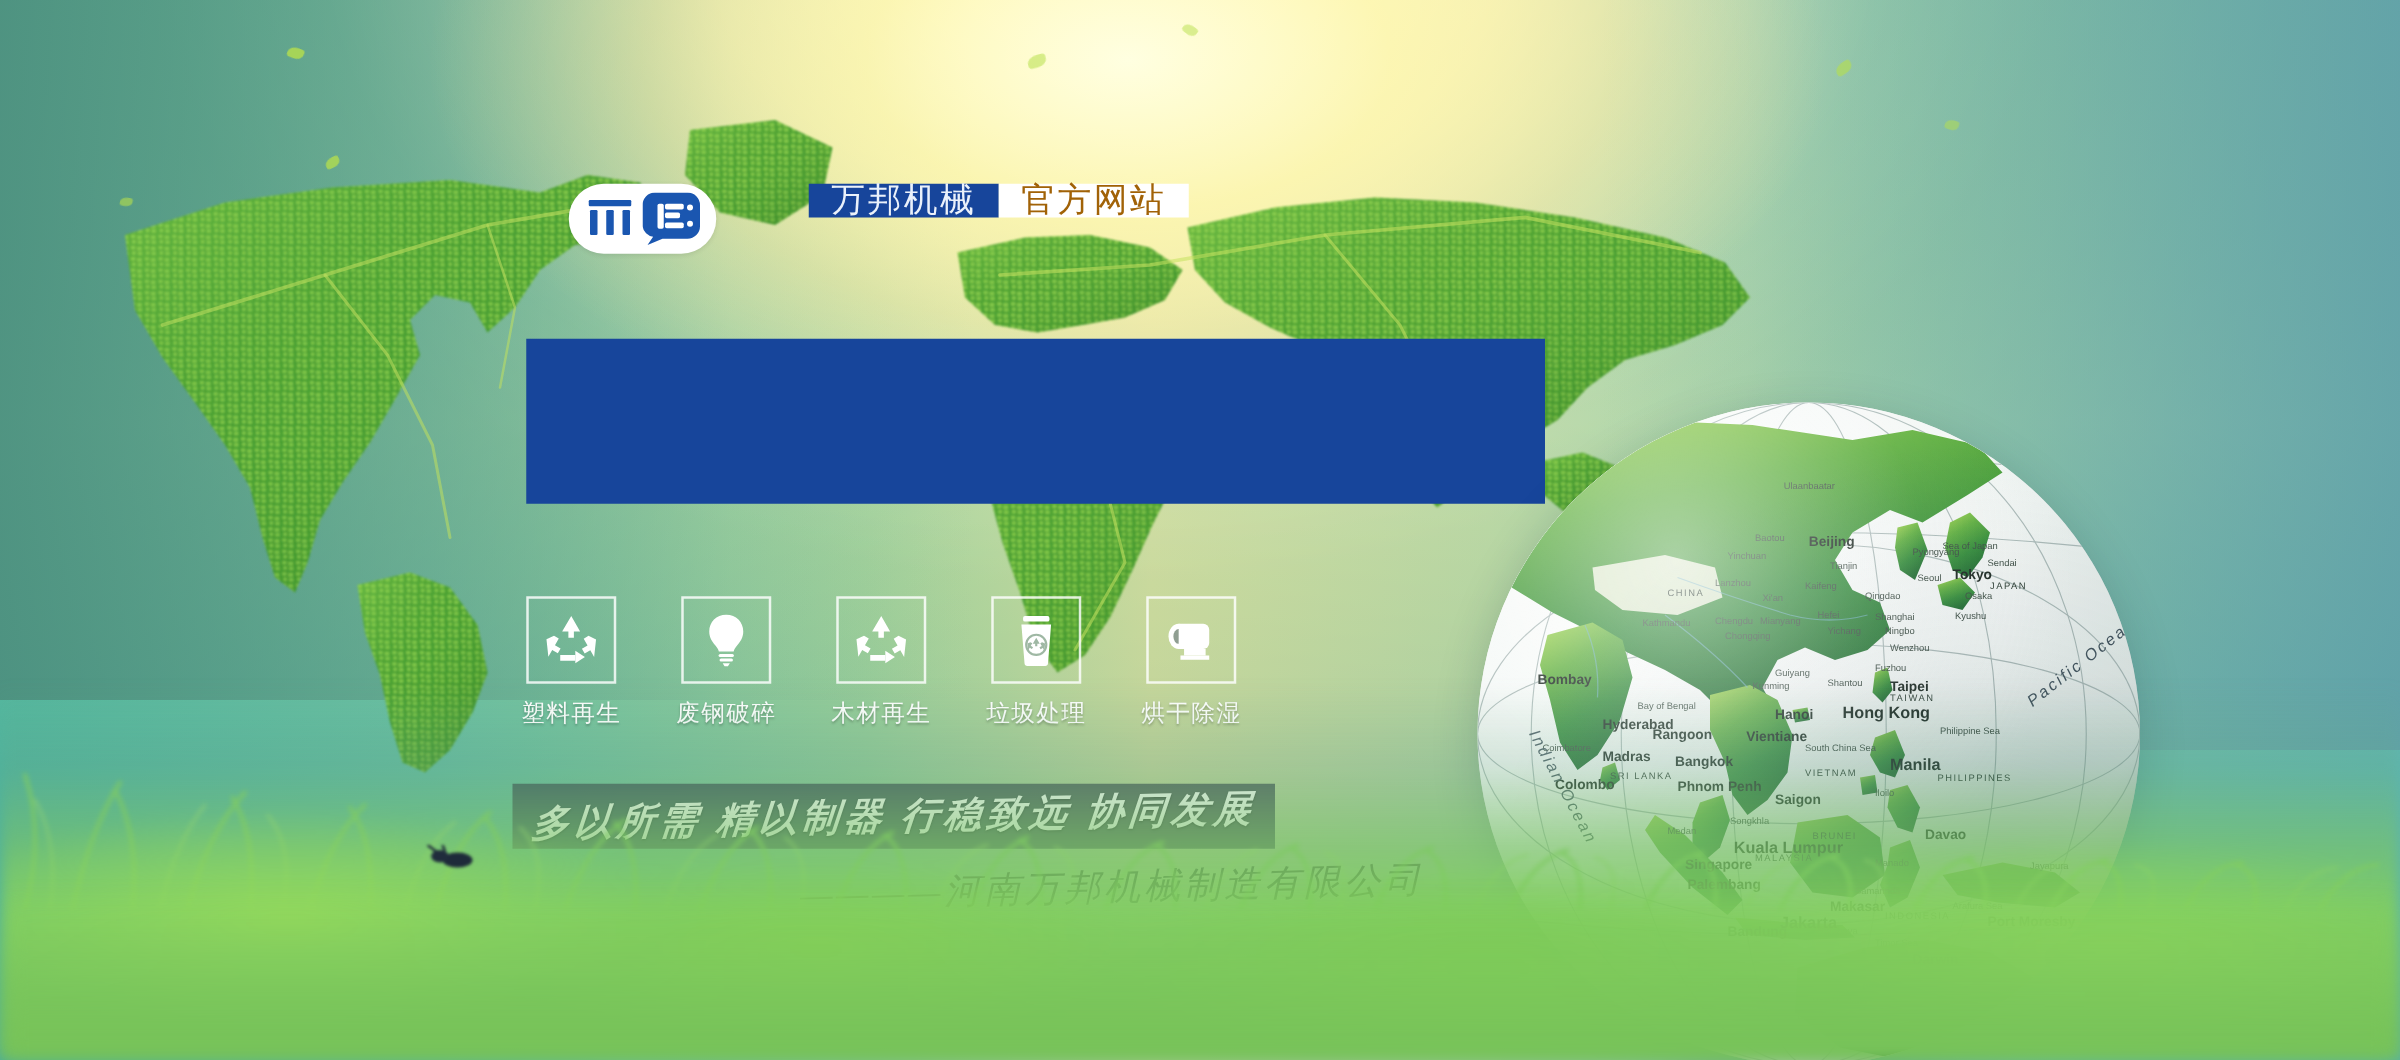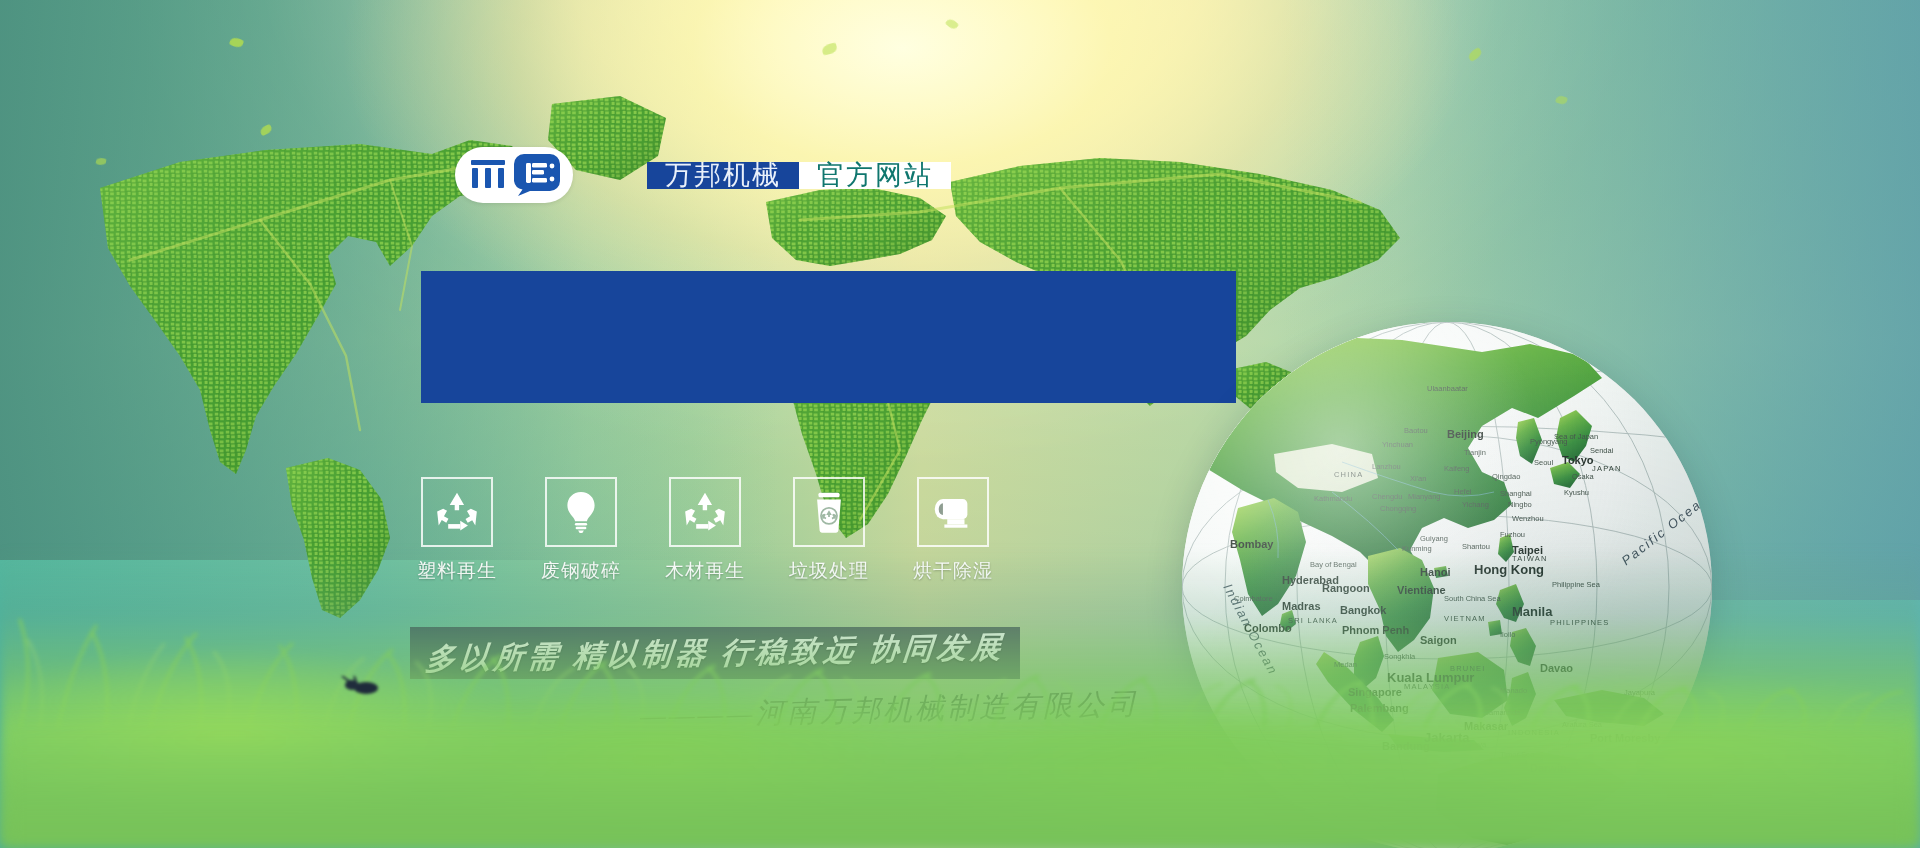--- a/index.html
+++ b/index.html
@@ -140,33 +140,33 @@
     background: #ffffff;
     border-radius: 28px;
     display: flex; align-items: center; justify-content: center;
     gap: 6px;
     box-shadow: 0 1px 4px rgba(0,0,0,0.10);
   }
   .logo-w { width: 40px; height: 34px; }
   .logo-b { width: 46px; height: 42px; }
 
   .navtabs {
-    display: flex; align-items: center;
+    display: flex; align-items: flex-start;
     margin-left: 74px;
     height: 56px;
   }
   .tab {
     display: flex; align-items: center; justify-content: center;
     padding: 0 18px;
     font-size: 27px;
     letter-spacing: 2px;
     line-height: 1;
   }
   .tab-blue  { background: #17459b; color: #eaf1fb; }
-  .tab-white { background: #ffffff; color: #0f766e; }
+  .tab-white { background: #ffffff; color: #a16207; }
 
   
   .titlebox {
     position: absolute; left: 421px; top: 271px;
     width: 815px; height: 132px;
     background: #17459b;
     padding: 12px 26px 10px 18px;
     display: flex; flex-direction: column; justify-content: center;
   }
   .title-main {

